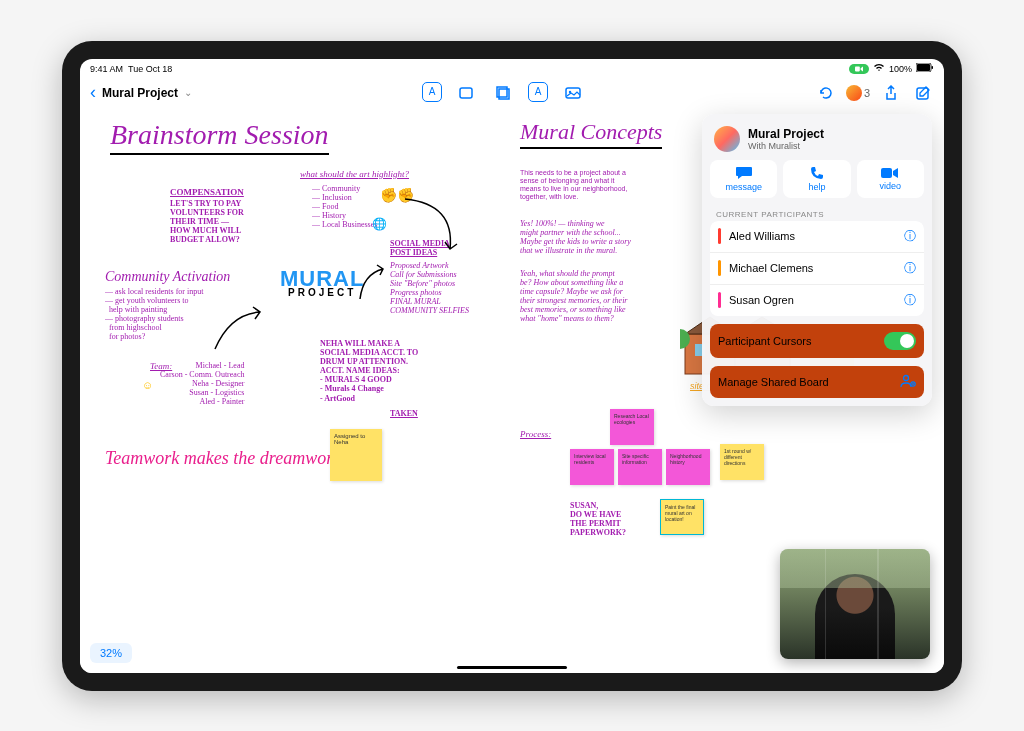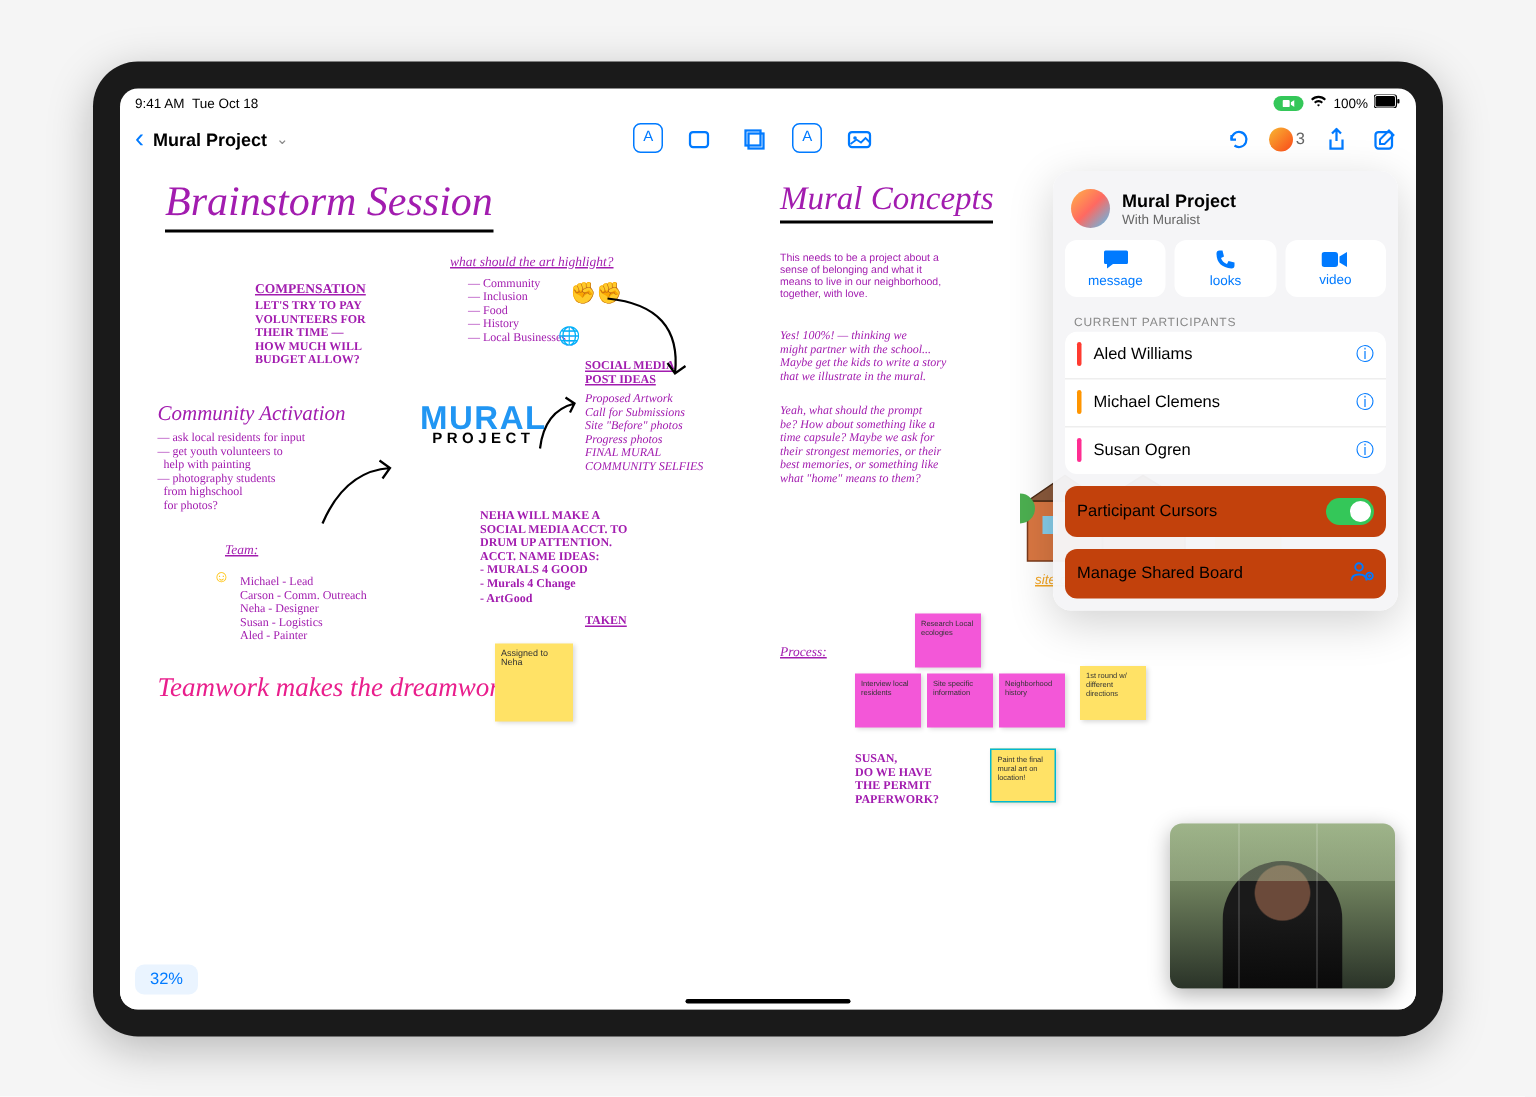--- a/index.html
+++ b/index.html
@@ -329,21 +329,21 @@
 — photography students
   from highschool
   for photos?</div>
 
       <div class="mural-logo" style="top:160px;left:200px;">
         <div class="m1">MURAL</div>
         <div class="m2">PROJECT</div>
       </div>
 
       <div class="handwriting hw-small" style="top:252px;left:70px;text-decoration:underline;font-style:italic;">Team:</div>
-      <div class="handwriting hw-tiny" style="top:274px;left:80px;">Michael - Lead
+      <div class="handwriting hw-tiny" style="top:252px;left:80px;text-align:right;">Michael - Lead
 Carson - Comm. Outreach
 Neha - Designer
 Susan - Logistics
 Aled - Painter</div>
       <span style="position:absolute;top:270px;left:62px;font-size:11px;color:#ffc107;">☺</span>
 
       <div class="handwriting hw-tiny" style="top:230px;left:240px;font-weight:700;">NEHA WILL MAKE A
 SOCIAL MEDIA ACCT. TO
 DRUM UP ATTENTION.
 ACCT. NAME IDEAS:
@@ -440,21 +440,21 @@
         <div class="share-action">
           <svg width="18" height="14" viewBox="0 0 18 14">
               <path d="M2 1 h14 a1 1 0 0 1 1 1 v7 a1 1 0 0 1 -1 1 h-9 l-4 3 v-3 h-1 a1 1 0 0 1 -1 -1 v-7 a1 1 0 0 1 1 -1 z" fill="#007aff"></path>
             </svg>
           <span>message</span>
         </div>
         <div class="share-action">
           <svg width="14" height="14" viewBox="0 0 14 14">
               <path d="M3 1 Q1 1 1 3 Q1 12 11 13 Q13 13 13 11 L13 9 L9 8 L8 10 Q5 9 4 6 L6 5 L5 1 Z" fill="#007aff"></path>
             </svg>
-          <span>looks</span>
+          <span>help</span>
         </div>
         <div class="share-action">
           <svg width="18" height="12" viewBox="0 0 18 12">
               <rect x="0" y="1" width="11" height="10" rx="2" fill="#007aff"></rect>
               <path d="M12 4 L17 1 L17 11 L12 8 Z" fill="#007aff"></path>
             </svg>
           <span>video</span>
         </div>
       </div>
       <div class="section-label">CURRENT PARTICIPANTS</div>

